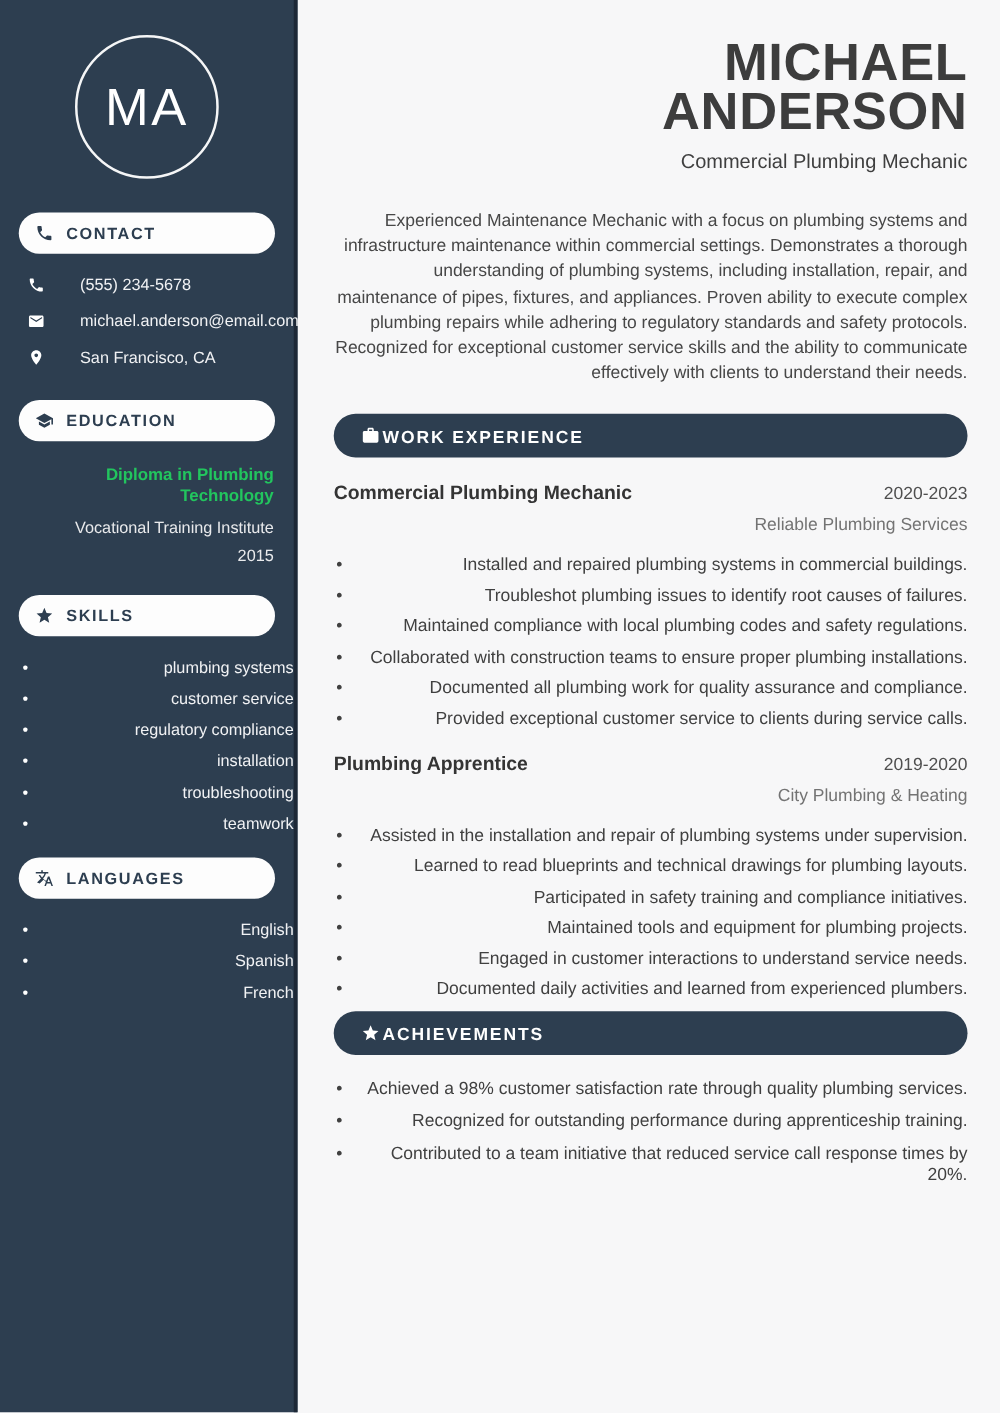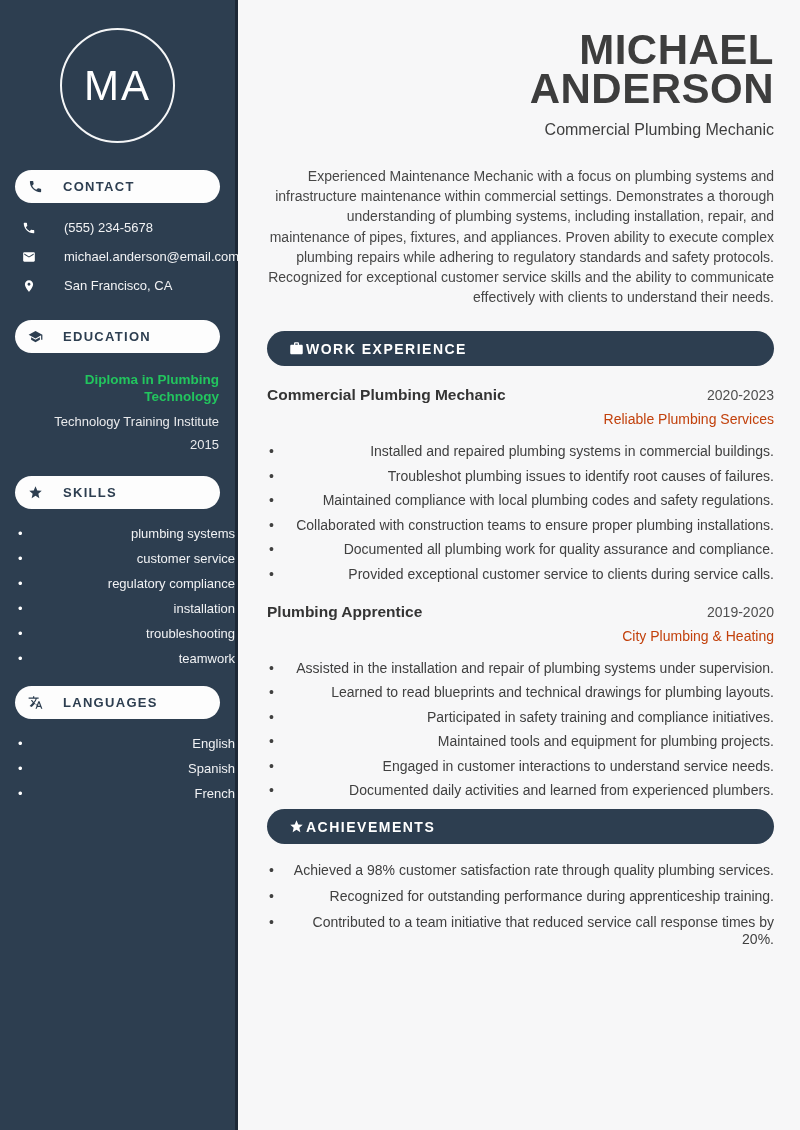--- a/index.html
+++ b/index.html
@@ -34,21 +34,21 @@
     margin:0 auto;
     display:flex;align-items:center;justify-content:center;
   }
   .avatar span{font-size:42px;color:#fff;letter-spacing:2px;font-weight:400;}
   .pill{
     margin:27px 15px 0 15px;
     background:#fdfdfd;
     border-radius:17px;
     height:33px;
     display:flex;align-items:center;
-    padding:0 13px;gap:20px;
+    padding:0 13px;gap:10px;
     color:var(--navy);
     font-weight:bold;font-size:13px;letter-spacing:1.3px;
   }
   .pill .icon{width:15px;height:15px;flex:0 0 auto;}
   .side-list{list-style:none;margin:17px 0 0 22px;}
   .contact-item{display:flex;align-items:center;gap:28px;margin-bottom:14px;font-size:13px;color:var(--sidebar_text);}
   .contact-item .icon{width:14px;height:14px;color:#fff;flex:0 0 auto;}
   .edu-block{margin:19px 16px 0 16px;}
   .edu-degree{font-size:13.5px;font-weight:bold;color:#22c55e;line-height:1.25;}
   .edu-line{font-size:13px;color:#e9eaec;margin-top:8px;}
@@ -81,21 +81,21 @@
     height:35px;
     display:flex;align-items:center;
     padding:0 22px;gap:2px;
     color:#fff;font-weight:bold;font-size:14px;letter-spacing:1.5px;
   }
   .section-pill .icon{width:15px;height:15px;color:#fff;flex:0 0 auto;}
   .job{margin-top:20px;}
   .job-head{display:flex;justify-content:space-between;align-items:baseline;}
   .job-role{font-size:15.5px;font-weight:bold;color:#343434;}
   .job-dates{font-size:14px;color:#4f4f4f;}
-  .job-company{font-size:14px;color:#c2410c;margin-top:7px;}
+  .job-company{font-size:14px;color:#737373;margin-top:7px;}
   .bullets{list-style:none;margin-top:16px;}
   .bullets li{
     position:relative;padding-left:18px;
     font-size:14px;color:#404040;
     line-height:17px;margin-bottom:7.5px;
   }
   .bullets li::before{content:"•";position:absolute;left:2px;top:0;color:#404040;}
   .ach-pill{margin-top:10px;}
   .ach-bullets{margin-top:18px;}
   .ach-bullets li{margin-bottom:9px;}
@@ -164,21 +164,21 @@
     </ul>
 
     <div class="pill">
       <svg class="icon">
           <use href="#i-cap"></use>
         </svg>
       <span>EDUCATION</span>
     </div>
     <div class="edu-block">
       <div class="edu-degree">Diploma in Plumbing Technology</div>
-      <div class="edu-line">Technology Training Institute</div>
+      <div class="edu-line">Vocational Training Institute</div>
       <div class="edu-line">2015</div>
     </div>
 
     <div class="pill" style="margin-top:24px">
       <svg class="icon">
           <use href="#i-star"></use>
         </svg>
       <span>SKILLS</span>
     </div>
     <ul class="dot-list">

